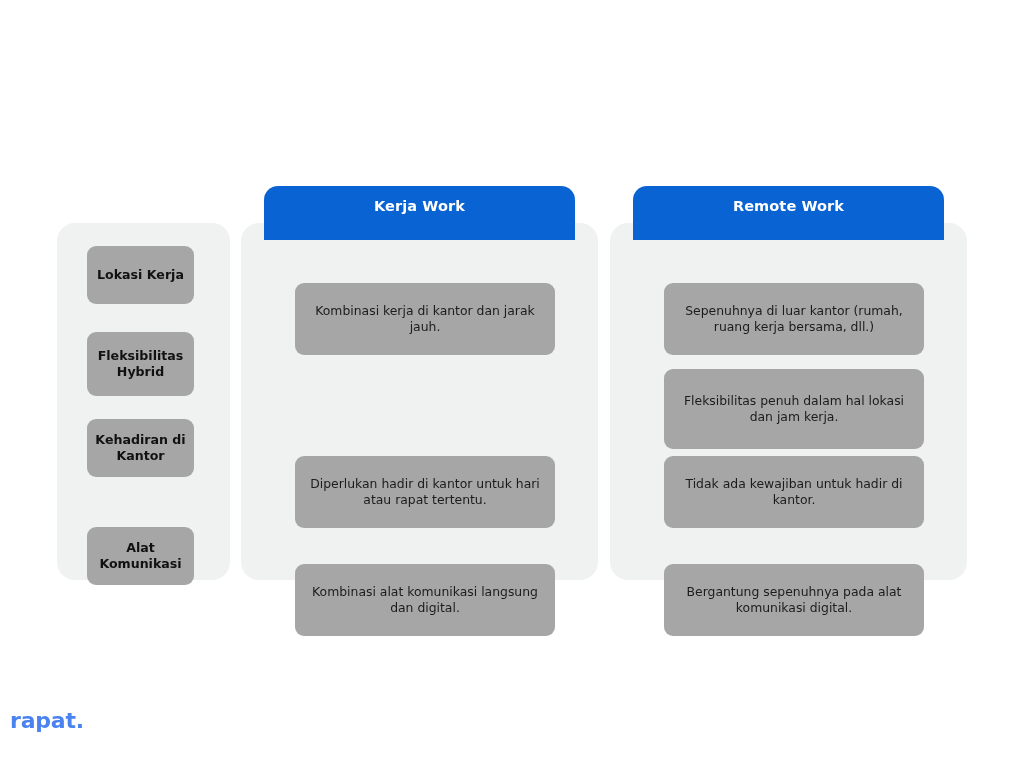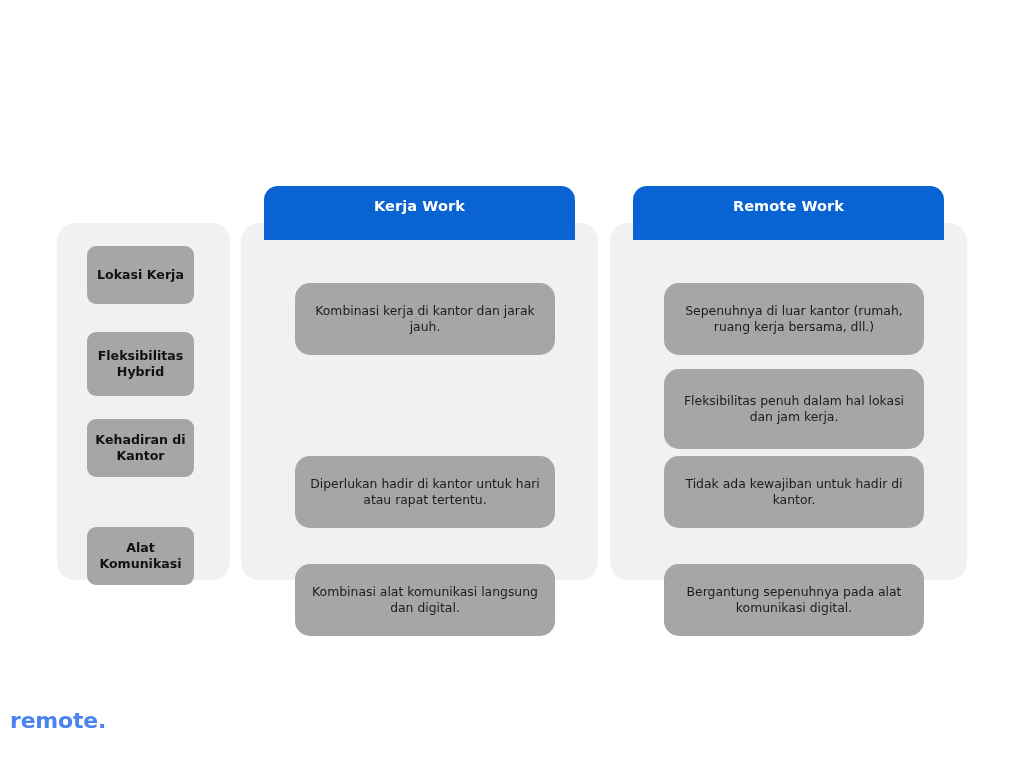--- a/index.html
+++ b/index.html
@@ -91,21 +91,21 @@
     height: 357px;
     padding-top: 0;
     box-sizing: border-box;
   }
 
   .value-card {
     position: absolute;
     left: 0;
     width: 260px;
     background: #a6a6a6;
-    border-radius: 15px;
+    border-radius: 9px;
     color: #1c1c1c;
     font-size: 12.4px;
     line-height: 16px;
     text-align: center;
     display: flex;
     align-items: center;
     justify-content: center;
     padding: 0 12px;
     box-sizing: border-box;
   }
@@ -204,15 +204,15 @@
       </div>
       <div class="value-card row-2">
         <span>Tidak ada kewajiban untuk hadir di kantor.</span>
       </div>
       <div class="value-card row-3">
         <span>Bergantung sepenuhnya pada alat komunikasi digital.</span>
       </div>
     </div>
   </div>
 
-  <div id="brand-logo">remote.</div>
+  <div id="brand-logo">rapat.</div>
 
 </div>
 
 </body></html>

